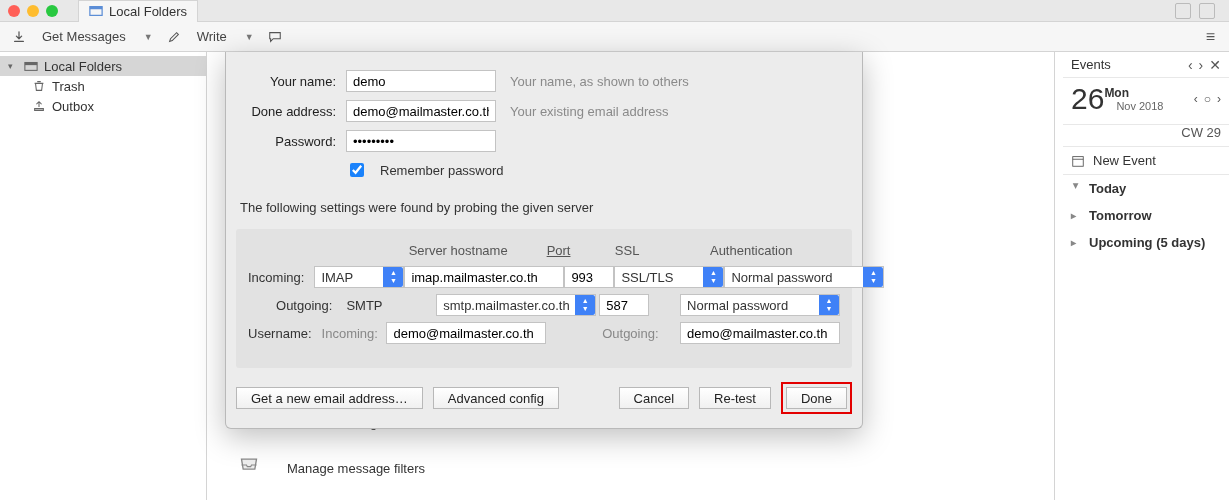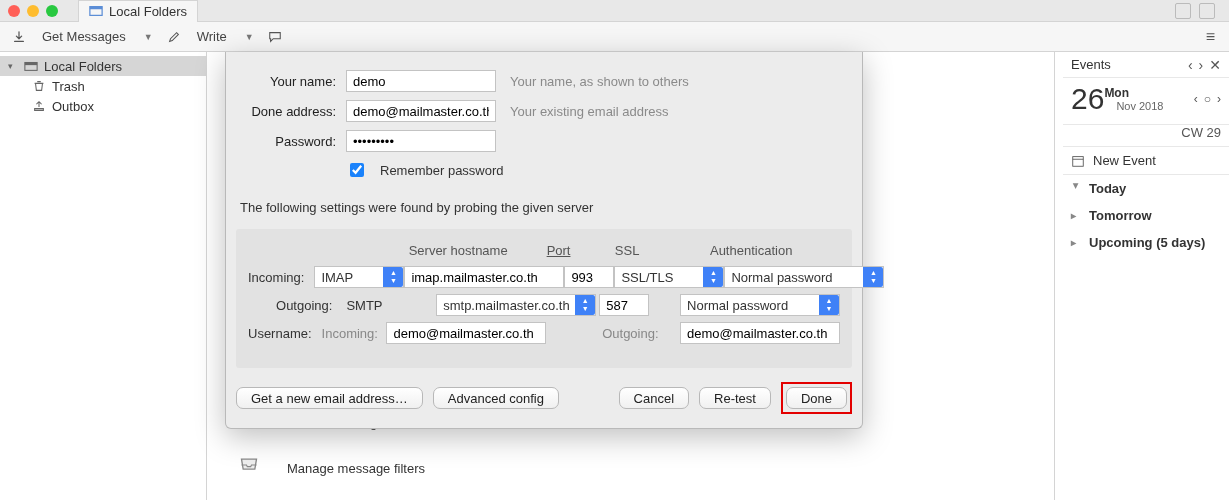--- a/index.html
+++ b/index.html
@@ -141,21 +141,21 @@
   .col-host  .macselect, .col-host input { width:160px;}
   .col-port  input { width:50px;}
   .col-ssl   .macselect { width:110px;}
   .col-auth  .macselect { width:160px;}
   .subhint { color:#888; }
 
   .dlg-buttons { display:flex; align-items:center; margin-top:14px; gap:10px;}
   .macbtn {
     height:22px; padding:0 14px;
     background: linear-gradient(#fff,#f0f0f0);
-    border:1px solid #b8b8b8; border-radius:7px;
+    border:1px solid #b8b8b8; border-radius:0;
     font:inherit; color:#222;
     display:flex; align-items:center;
   }
   .spacer { flex:1; }
   .done-wrap { border:2px solid #e30000; padding:3px;}
   .tiny-icon { width:14px; height:14px; display:inline-block; }
   svg { display:block; }
 </style>
 </head>
 <body>

